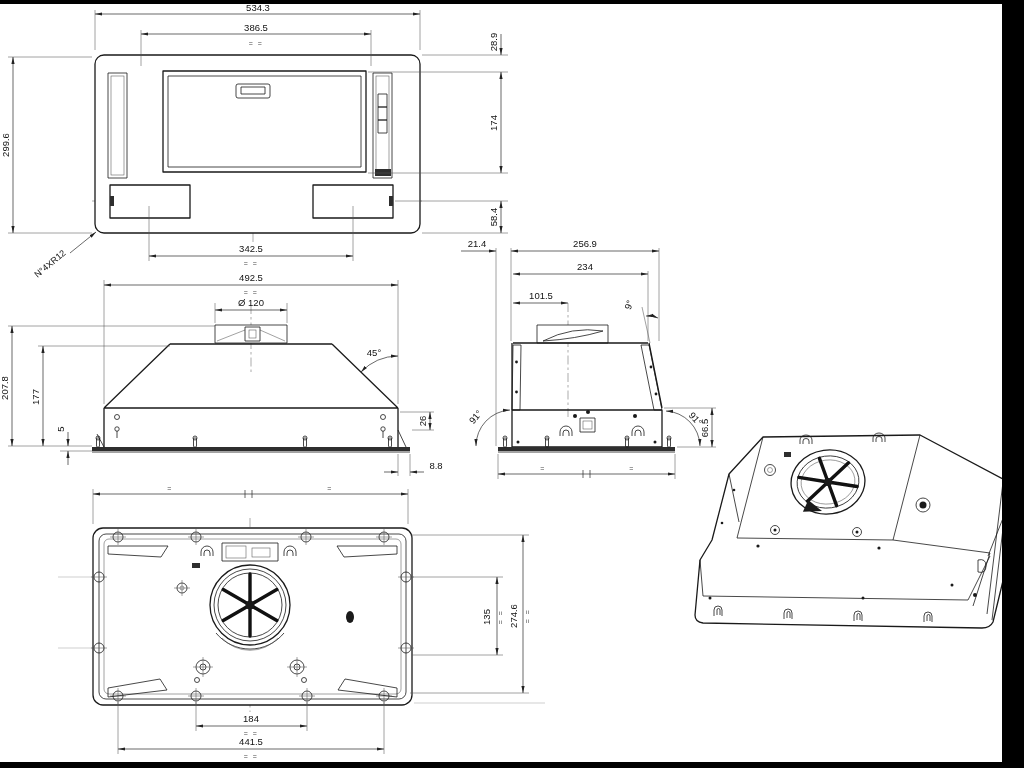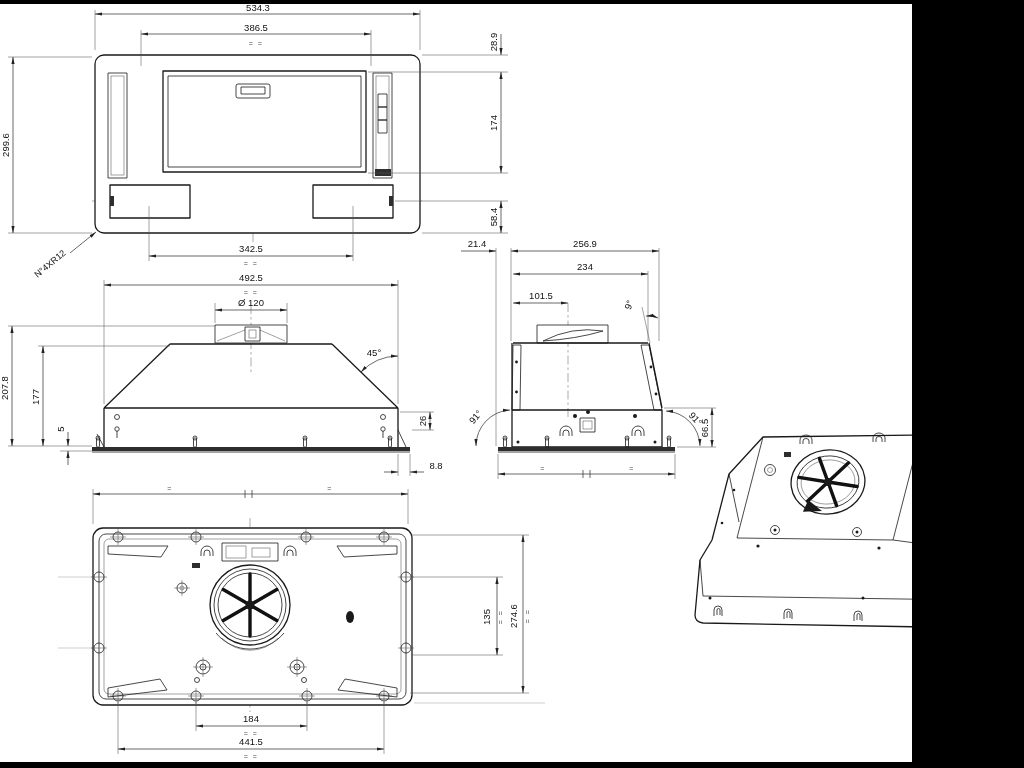--- a/index.html
+++ b/index.html
@@ -1,16 +1,16 @@
 <!DOCTYPE html>
 <html><head>
 <meta charset="utf-8">
 <style>
   html,body{margin:0;padding:0;background:#000;}
-  #stage{position:relative;width:912px;height:768px;background:#000;overflow:hidden;
+  #stage{position:relative;width:1002px;height:768px;background:#000;overflow:hidden;
          font-family:"Liberation Sans",sans-serif;}
   svg{position:absolute;left:0;top:0;}
   .o  {fill:none;stroke:#1a1a1a;stroke-width:1.3;stroke-linejoin:round;}
   .o2 {fill:#fff;stroke:#1a1a1a;stroke-width:1.3;stroke-linejoin:round;}
   .t  {fill:none;stroke:#1a1a1a;stroke-width:0.8;stroke-linejoin:round;}
   .tw {fill:#fff;stroke:#1a1a1a;stroke-width:0.8;stroke-linejoin:round;}
   .d  {fill:none;stroke:#2a2a2a;stroke-width:0.7;}
   .e  {fill:none;stroke:#555;stroke-width:0.55;}
   .cl {fill:none;stroke:#888;stroke-width:0.7;stroke-dasharray:9 3 2.5 3;}
   .proj{fill:none;stroke:#b0b0b0;stroke-width:0.6;}

